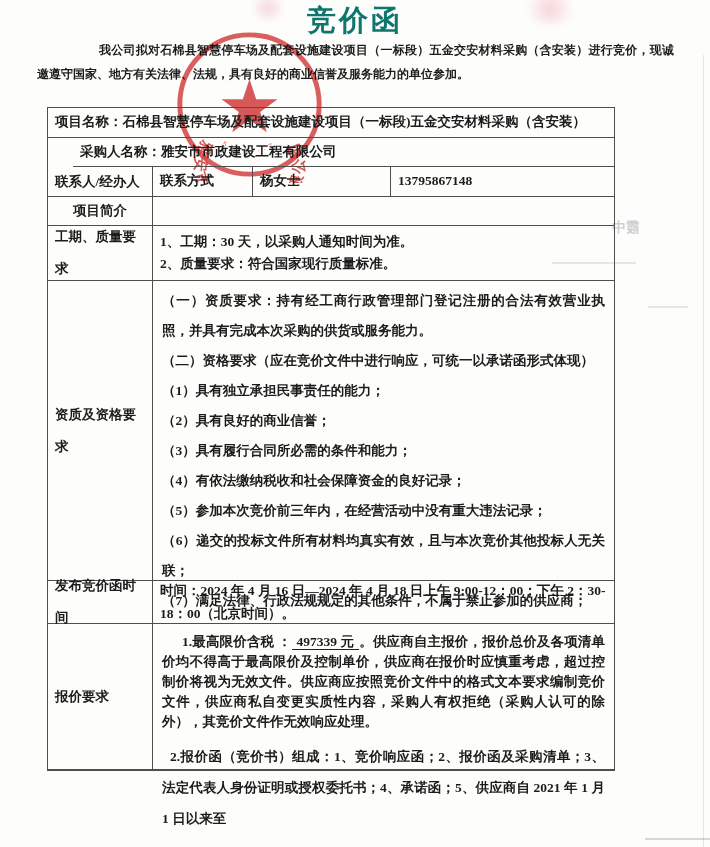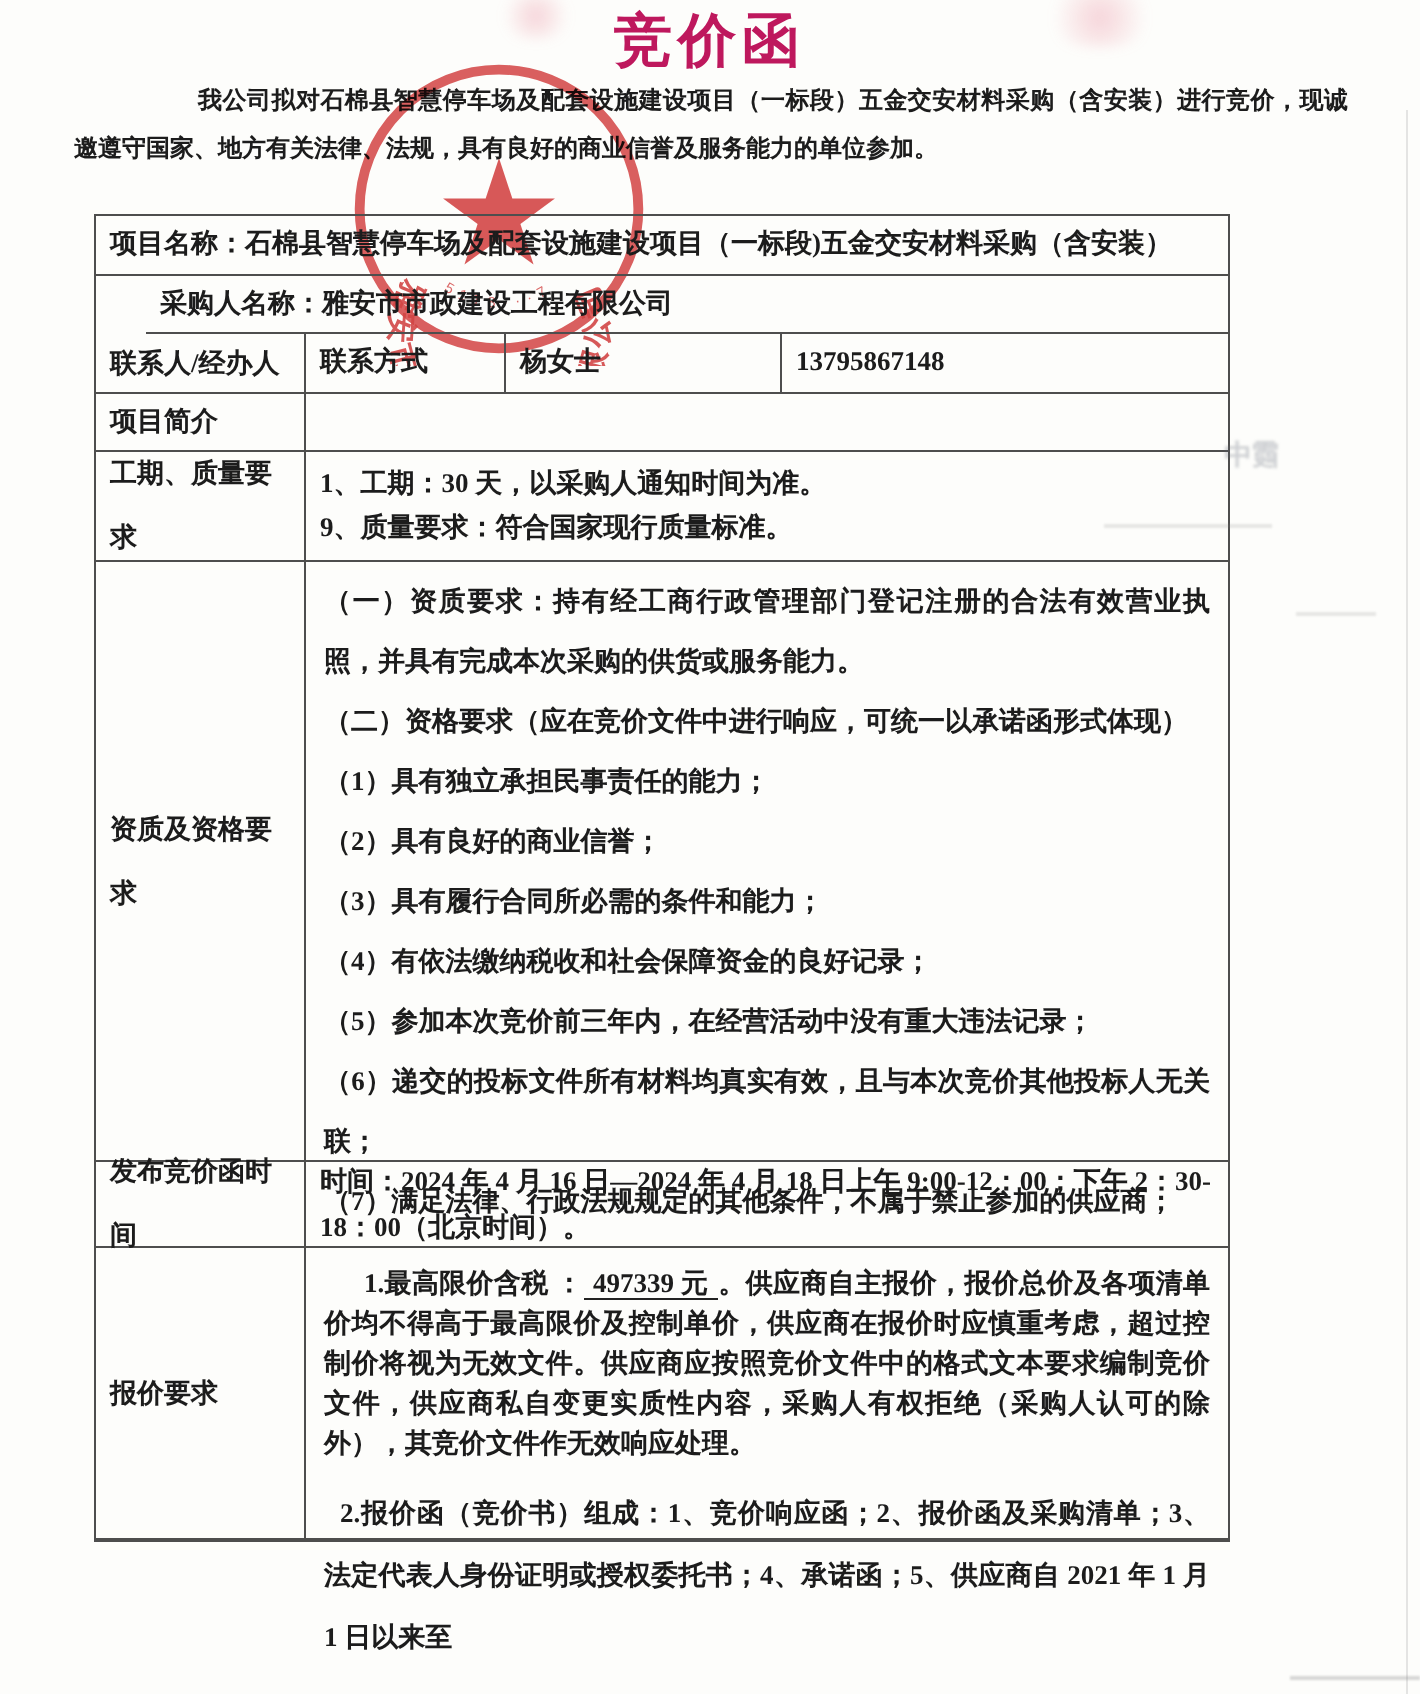--- a/index.html
+++ b/index.html
@@ -4,21 +4,21 @@
 <style>
   html,body{margin:0;padding:0;background:#e8e8e6;}
   .page{
     position:relative;width:710px;height:847px;margin:0 auto;
     background:#fdfdfb;overflow:hidden;
     font-family:"Liberation Serif","DejaVu Serif",serif;color:#1c1c1c;
   }
   .doc-title{
     position:absolute;top:1px;left:0;width:100%;margin:0;text-align:center;
     font-family:"Liberation Sans","DejaVu Sans",sans-serif;
-    font-size:29px;font-weight:900;letter-spacing:3px;color:#be185d;
+    font-size:29px;font-weight:900;letter-spacing:3px;color:#0f766e;
   }
   .intro{
     position:absolute;top:39px;left:37px;width:637px;margin:0;
     font-size:12px;line-height:23.5px;text-align:justify;text-indent:62px;
     font-weight:600;
   }
   
   .doc-table{
     position:absolute;left:47px;top:107px;width:568px;
     border:1.5px solid #4e4e4e;box-sizing:border-box;
@@ -26,21 +26,21 @@
   }
   .row{display:flex;border-bottom:1.5px solid #4e4e4e;box-sizing:border-box;}
   .row:last-child{border-bottom:1.5px solid #4e4e4e;}
   .cell{box-sizing:border-box;display:flex;flex-direction:column;justify-content:center;padding:2px 7px;}
   .label{flex:0 0 105px;border-right:1.5px solid #4e4e4e;white-space:pre-line;line-height:32px;}
   .content{flex:1;}
   .full{flex:1;}
   .c-name{flex:0 0 138px;border-right:1.5px solid #4e4e4e;}
   .c-plabel{flex:0 0 100px;border-right:1.5px solid #4e4e4e;}
   .c-phone{flex:1;}
-  .r1{height:30px;}.r2{height:29px;margin-left:25px;}.r3{height:30px;}.r4{height:29px;}
+  .r1{height:30px;}.r2{height:29px;margin-left:25px;}.r3{height:30px;}.r4{height:29px;text-align:center;}
   .r5{height:58px;}.r6{height:55px;}.r7{height:300px;}.r8{height:43px;}.r9{height:146px;}
   .r5 .content{justify-content:flex-start;padding-top:11px;}
   .r6 .content{white-space:pre-line;line-height:22px;}
   .r7 .content{justify-content:flex-start;white-space:pre-line;line-height:30px;
                text-align:justify;padding:5px 9px 0 9px;}
   .r8 .content{white-space:pre-line;line-height:23px;}
   .r9 .content{justify-content:flex-start;display:block;padding:4px 9px 0 9px;}
   .r9 .p1{margin:4px 0 0;line-height:20px;text-align:justify;text-indent:20px;}
   .r9 .p2{margin:9px 0 0;line-height:31px;text-align:justify;text-indent:8px;}
   .u{border-bottom:1.3px solid #222;padding:0 5px;}
@@ -104,21 +104,21 @@
     </div>
 
     <div class="row r4">
       <div class="cell label">项目简介</div>
     </div>
 
 
     <div class="row r6">
       <div class="cell label">工期、质量要求</div>
       <div class="cell content">1、工期：30 天，以采购人通知时间为准。
-9、质量要求：符合国家现行质量标准。</div>
+2、质量要求：符合国家现行质量标准。</div>
     </div>
 
     <div class="row r7">
       <div class="cell label">资质及资格要
 求</div>
       <div class="cell content">（一）资质要求：持有经工商行政管理部门登记注册的合法有效营业执照，并具有完成本次采购的供货或服务能力。
 （二）资格要求（应在竞价文件中进行响应，可统一以承诺函形式体现）
 （1）具有独立承担民事责任的能力；
 （2）具有良好的商业信誉；
 （3）具有履行合同所必需的条件和能力；

